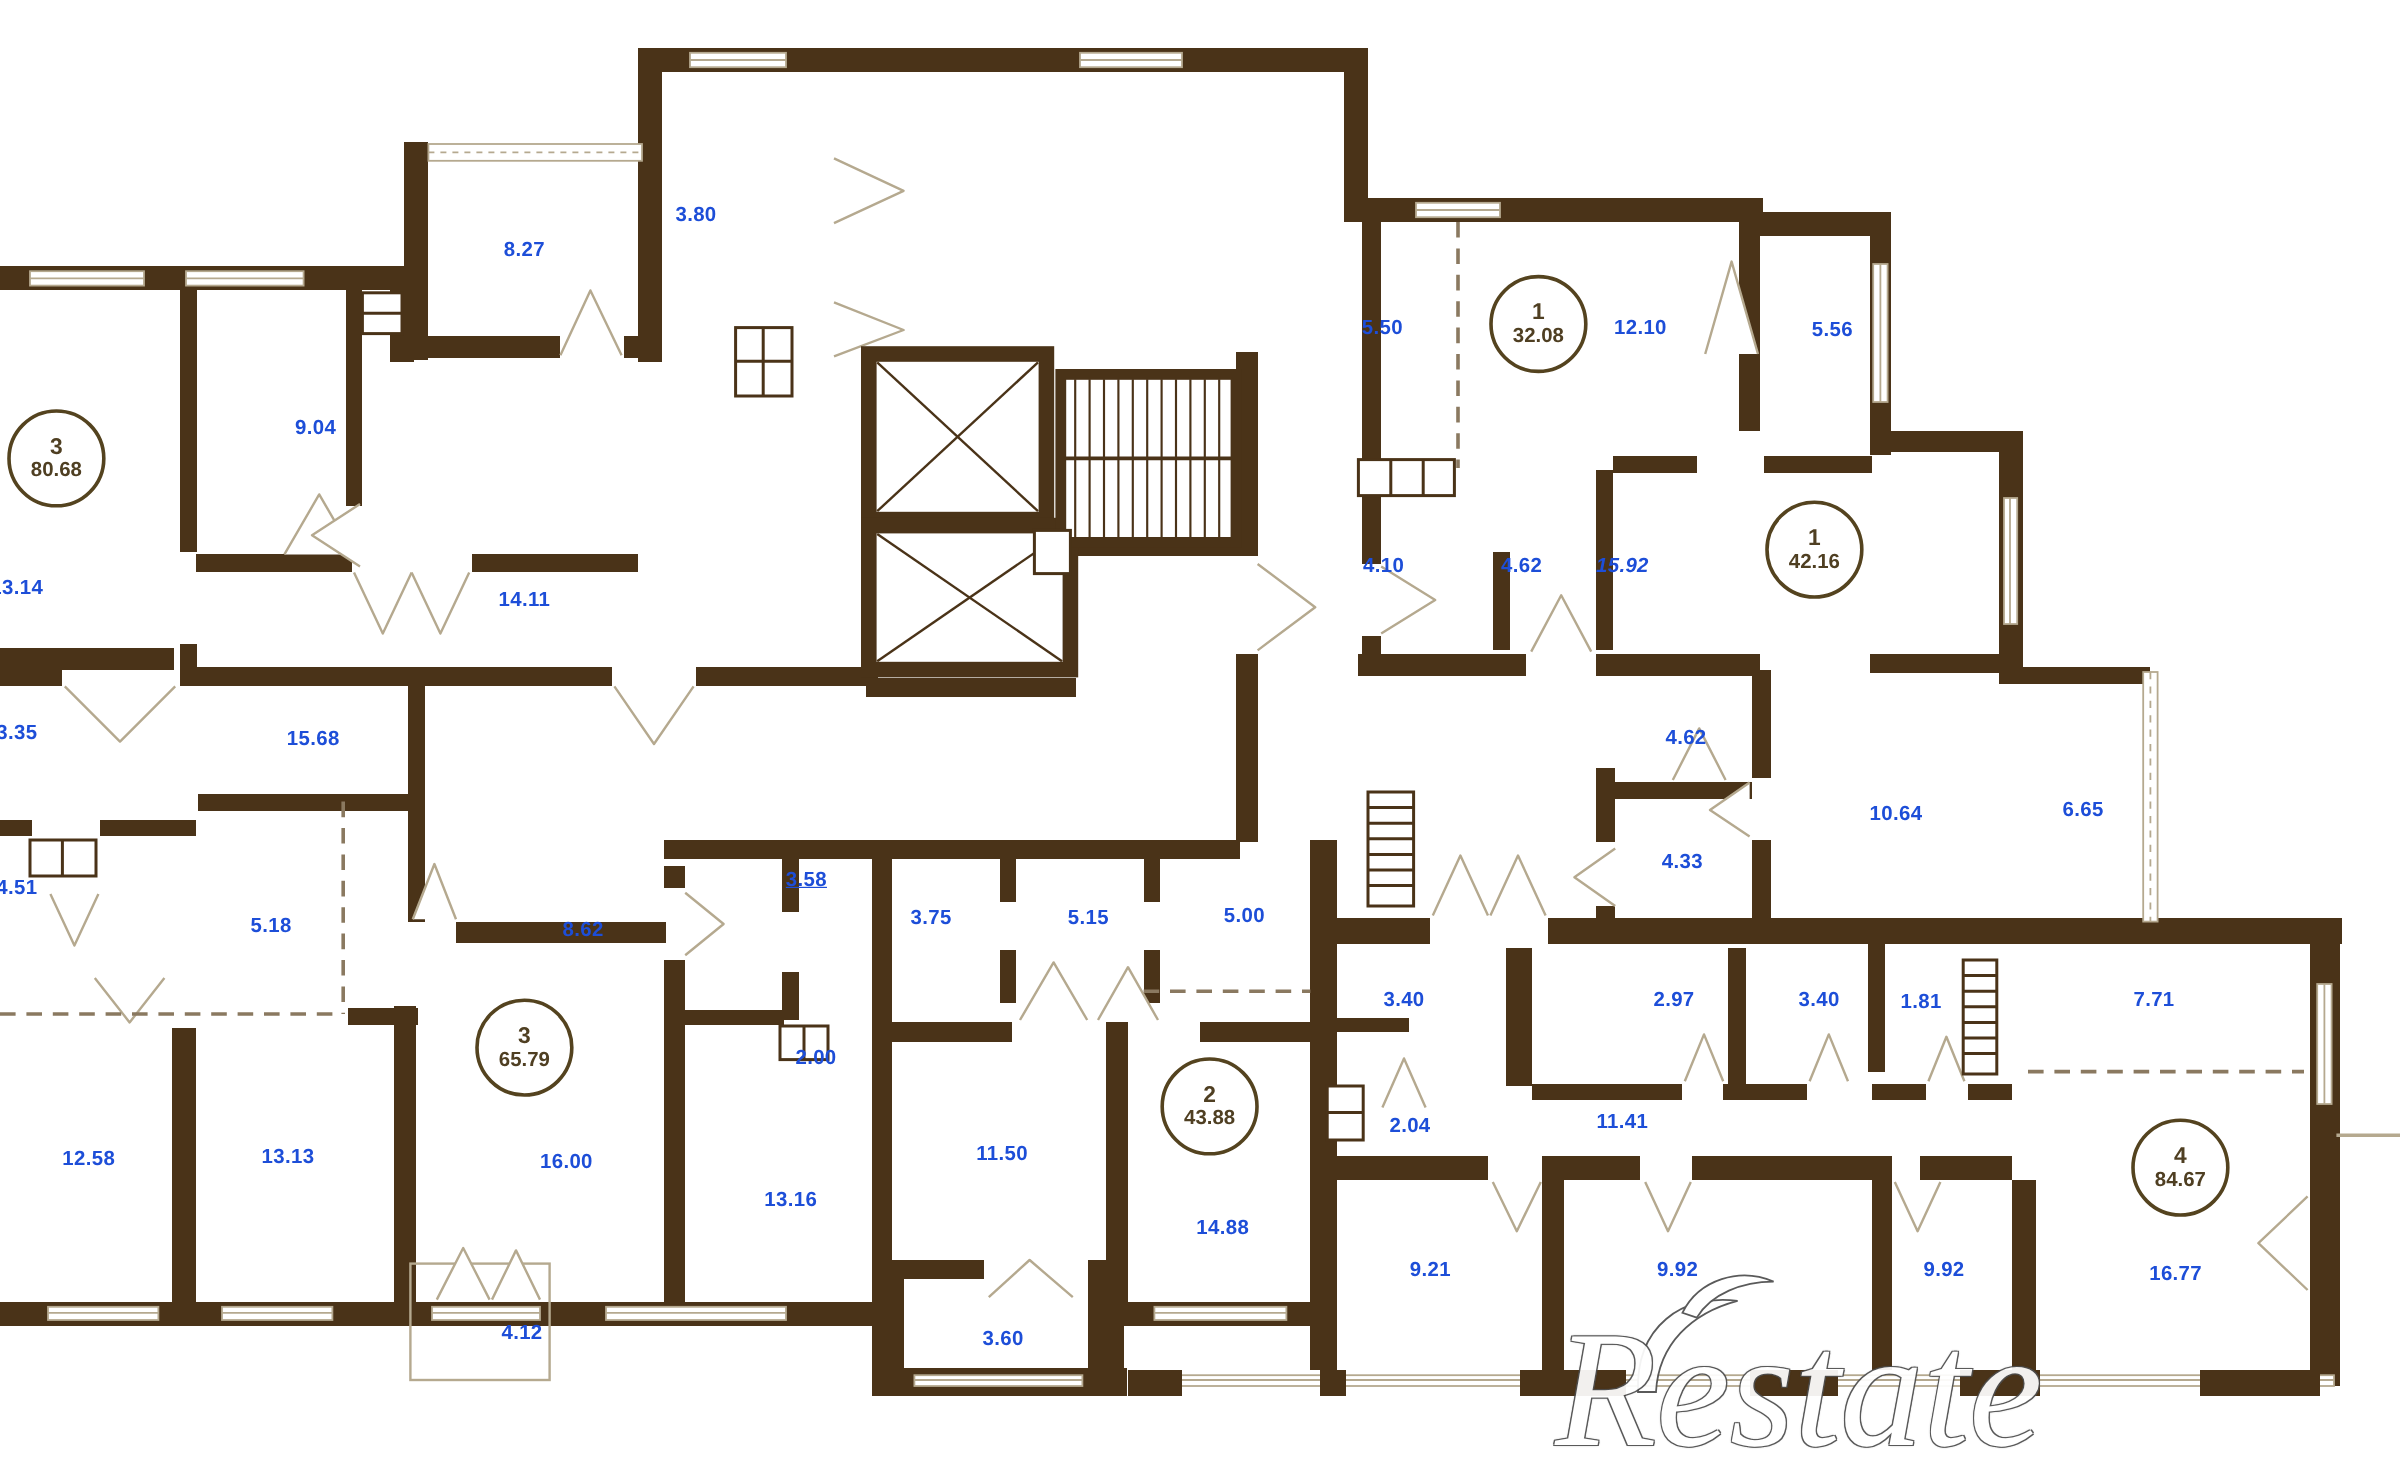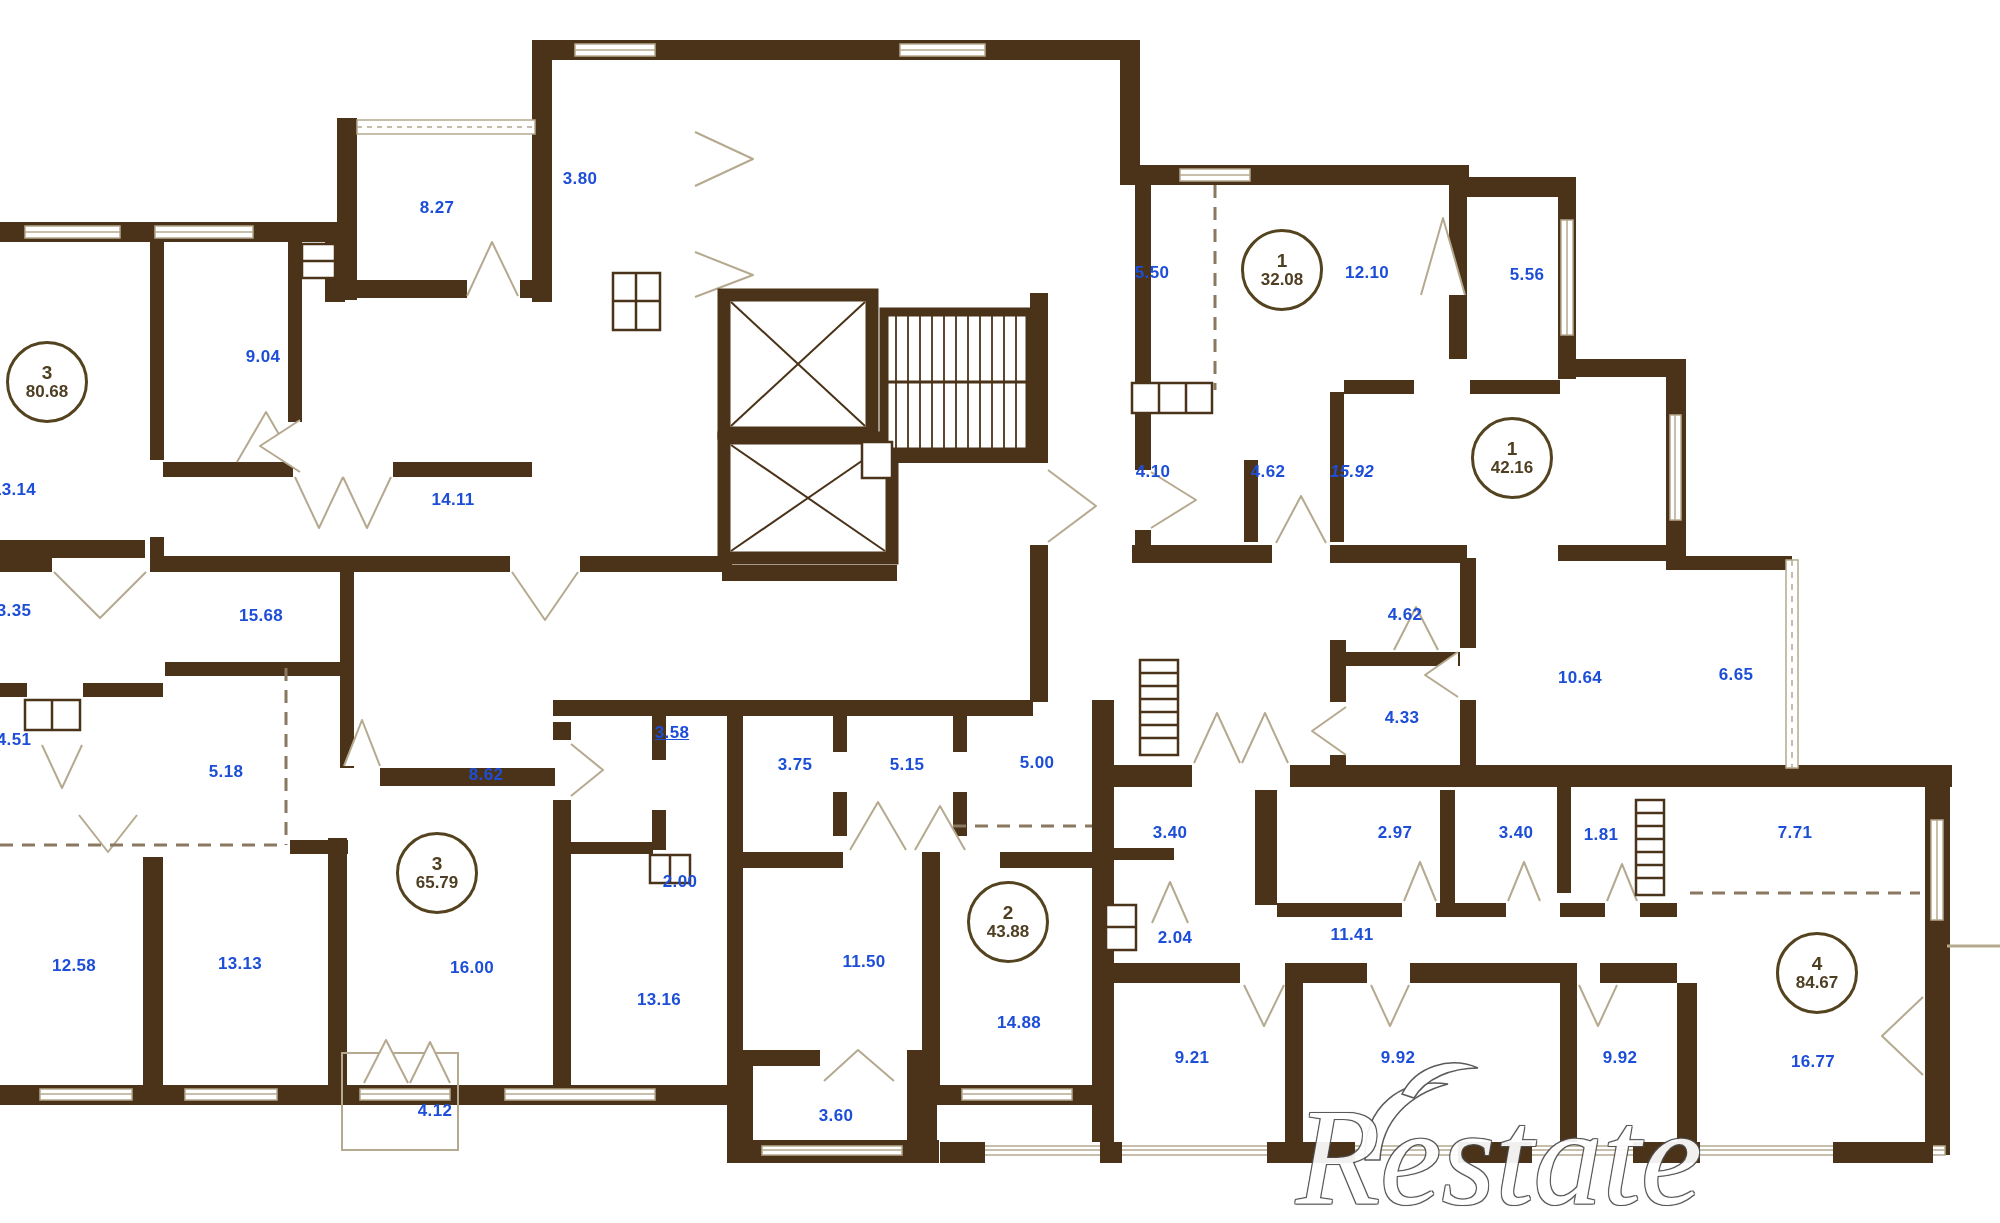--- a/index.html
+++ b/index.html
@@ -322,36 +322,36 @@
     <path d="M 1365 1160 C 1363 1105 1402 1078 1448 1084 C 1410 1094 1382 1120 1380 1160 Z"></path>
     <path d="M 1402 1094 C 1416 1066 1450 1056 1478 1068 C 1452 1068 1426 1078 1414 1098 Z"></path>
   </g>
 </svg>
 
 <div class="labels" id="labels-layer">
       <div class="room-label" style="left: 437px; top: 208px;">8.27</div>
       <div class="room-label" style="left: 580px; top: 179px;">3.80</div>
       <div class="room-label" style="left: 263px; top: 357px;">9.04</div>
       <div class="room-label" style="left: 14px; top: 490px;">13.14</div>
-      <div class="room-label" style="left: 437px; top: 500px; margin-left: 16px;">14.11</div>
+      <div class="room-label" style="left: 437px; top: 500px;">14.11</div>
       <div class="room-label" style="left: 261px; top: 616px;">15.68</div>
       <div class="room-label" style="left: 14px; top: 611px;">3.35</div>
       <div class="room-label" style="left: 14px; top: 740px;">4.51</div>
       <div class="room-label" style="left: 226px; top: 772px;">5.18</div>
       <div class="room-label" style="left: 74px; top: 966px;">12.58</div>
       <div class="room-label" style="left: 240px; top: 964px;">13.13</div>
       <div class="room-label" style="left: 486px; top: 734px; margin-top: 41px;">8.62</div>
       <div class="room-label" style="left: 672px; top: 733px; text-decoration: underline;">3.58</div>
       <div class="room-label" style="left: 680px; top: 882px;">2.00</div>
       <div class="room-label" style="left: 436px; top: 968px; margin-left: 36px;">16.00</div>
       <div class="room-label" style="left: 659px; top: 1000px;">13.16</div>
-      <div class="room-label" style="left: 776px; top: 765px; margin-left: 19px;">3.75</div>
+      <div class="room-label" style="left: 776px; top: 765px;">3.75</div>
       <div class="room-label" style="left: 907px; top: 765px;">5.15</div>
       <div class="room-label" style="left: 1037px; top: 763px;">5.00</div>
-      <div class="room-label" style="left: 835px; top: 962px; margin-left: 29px;">11.50</div>
+      <div class="room-label" style="left: 835px; top: 962px;">11.50</div>
       <div class="room-label" style="left: 1019px; top: 1023px;">14.88</div>
       <div class="room-label" style="left: 435px; top: 1111px;">4.12</div>
       <div class="room-label" style="left: 836px; top: 1116px;">3.60</div>
       <div class="room-label" style="left: 1152px; top: 273px;">5.50</div>
       <div class="room-label" style="left: 1367px; top: 273px;">12.10</div>
       <div class="room-label" style="left: 1527px; top: 275px;">5.56</div>
       <div class="room-label" style="left: 1153px; top: 472px;">4.10</div>
       <div class="room-label" style="left: 1268px; top: 472px;">4.62</div>
       <div class="room-label" style="left: 1352px; top: 472px; font-style: italic;">15.92</div>
       <div class="room-label" style="left: 1405px; top: 615px;">4.62</div>

